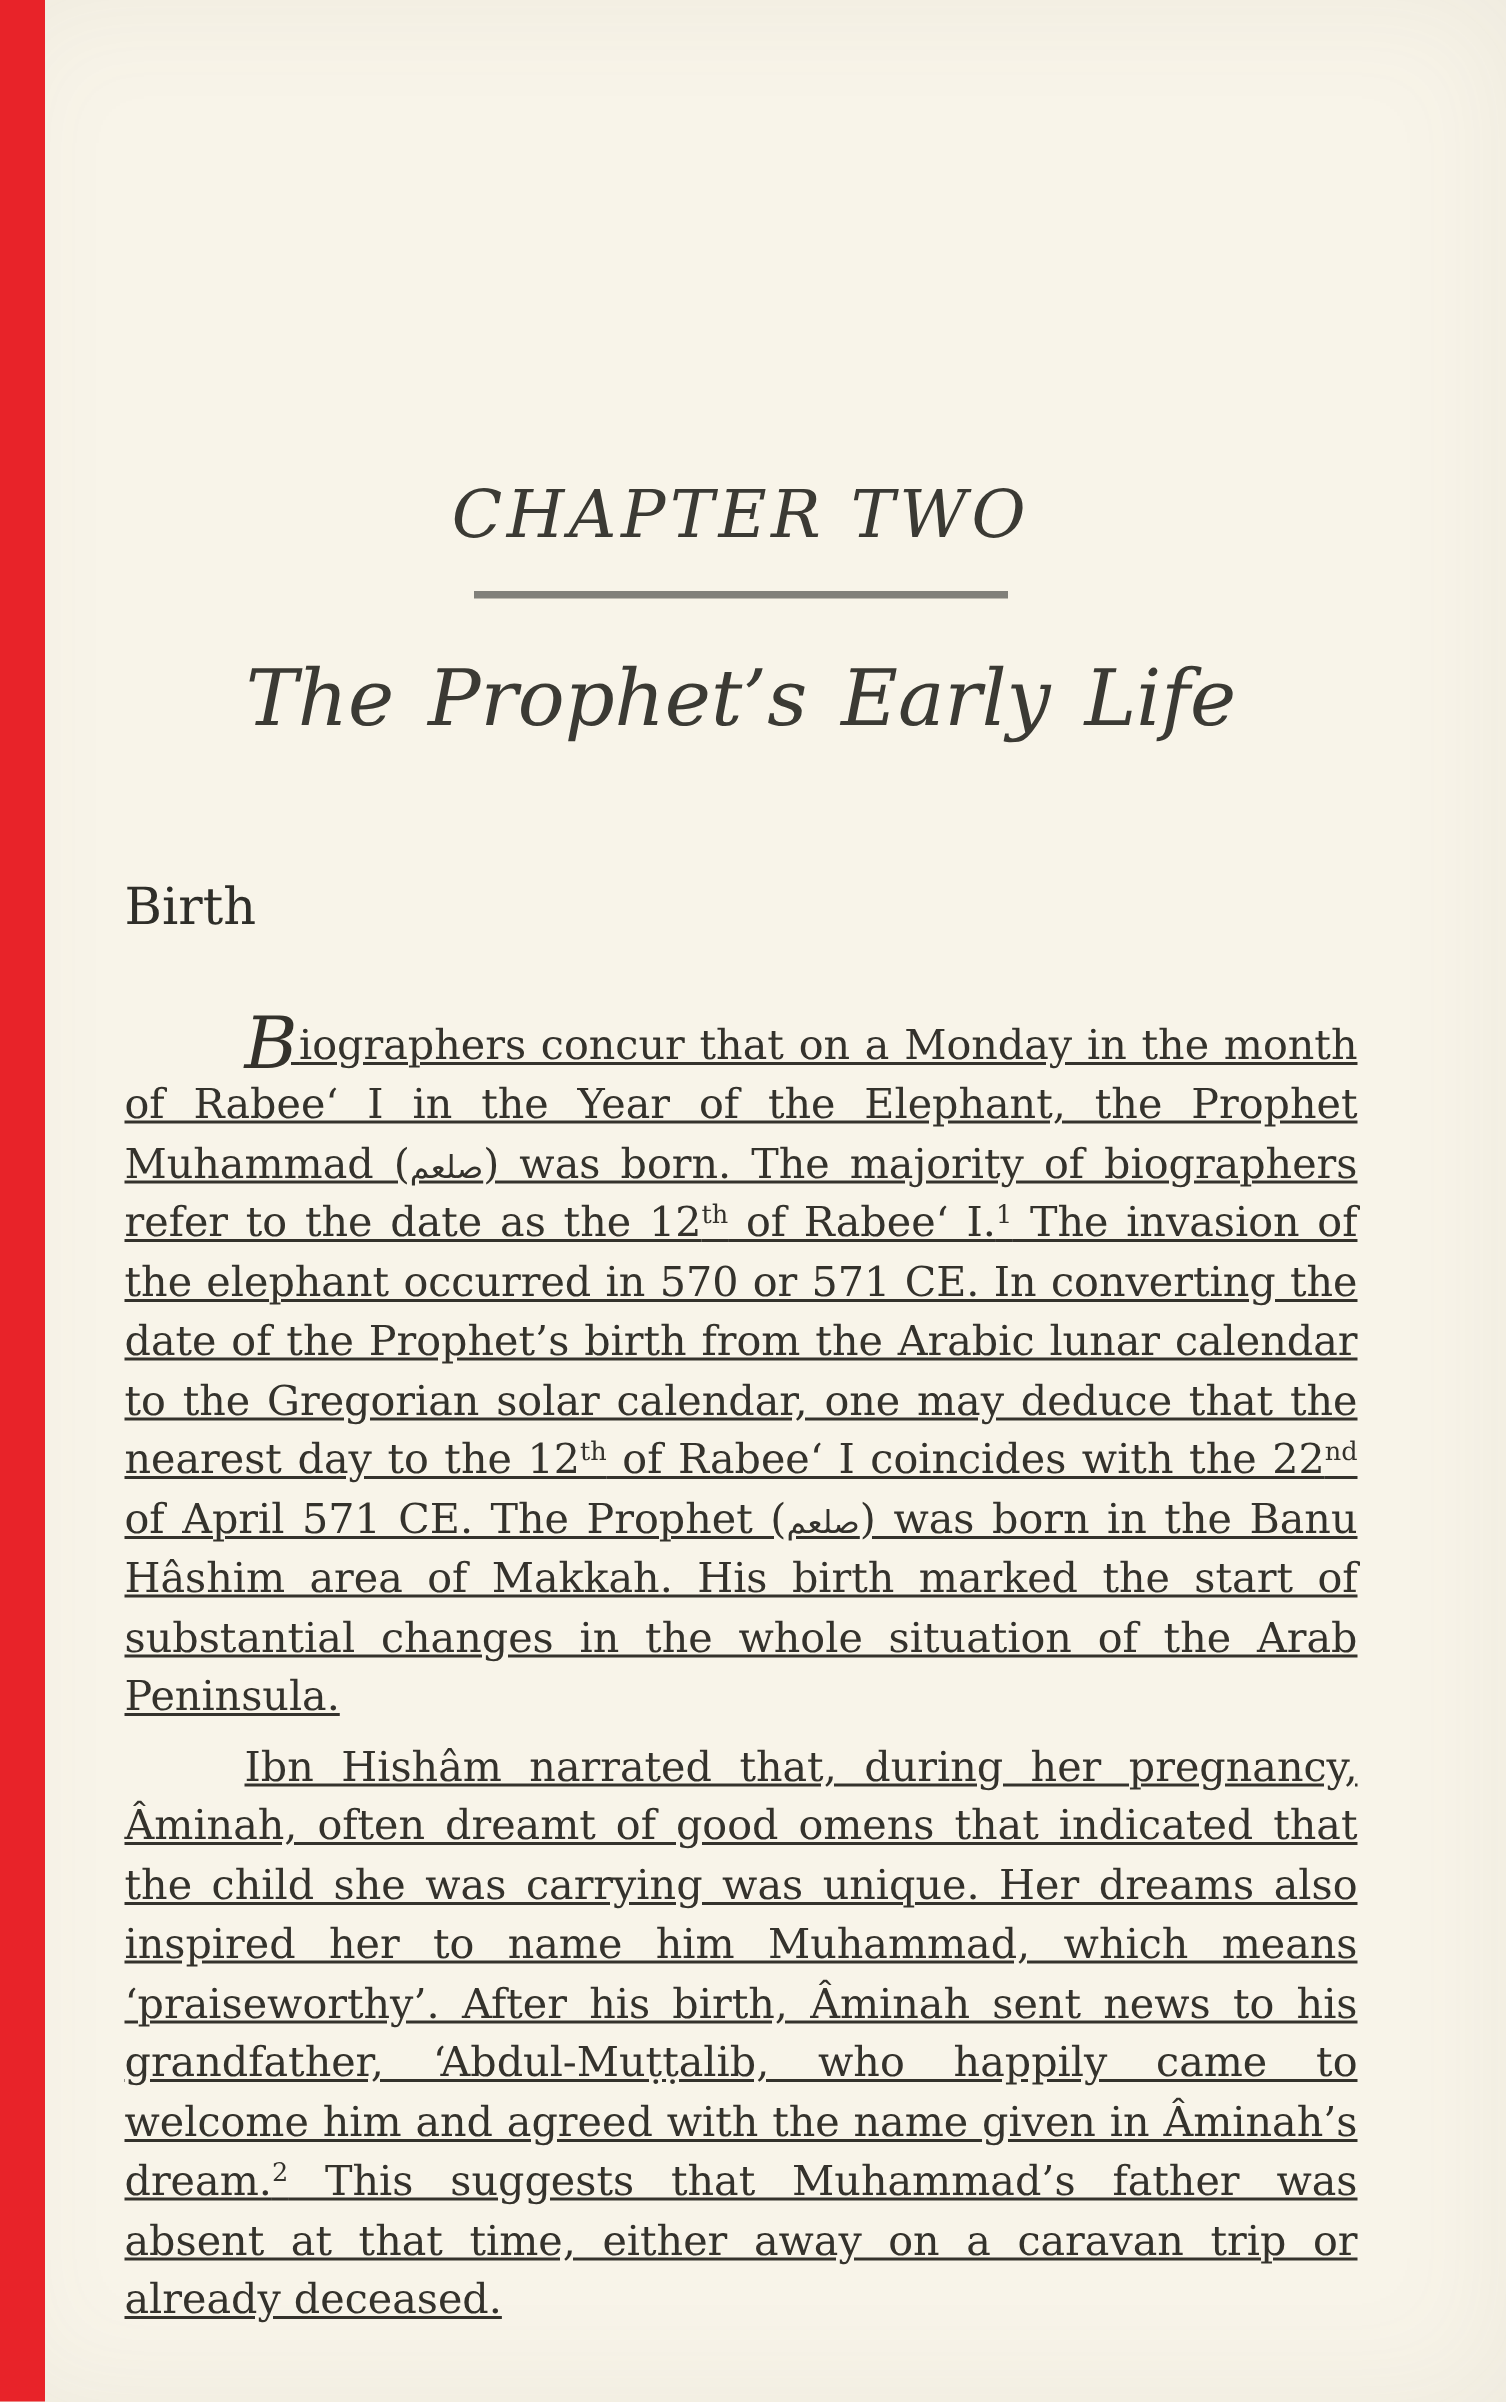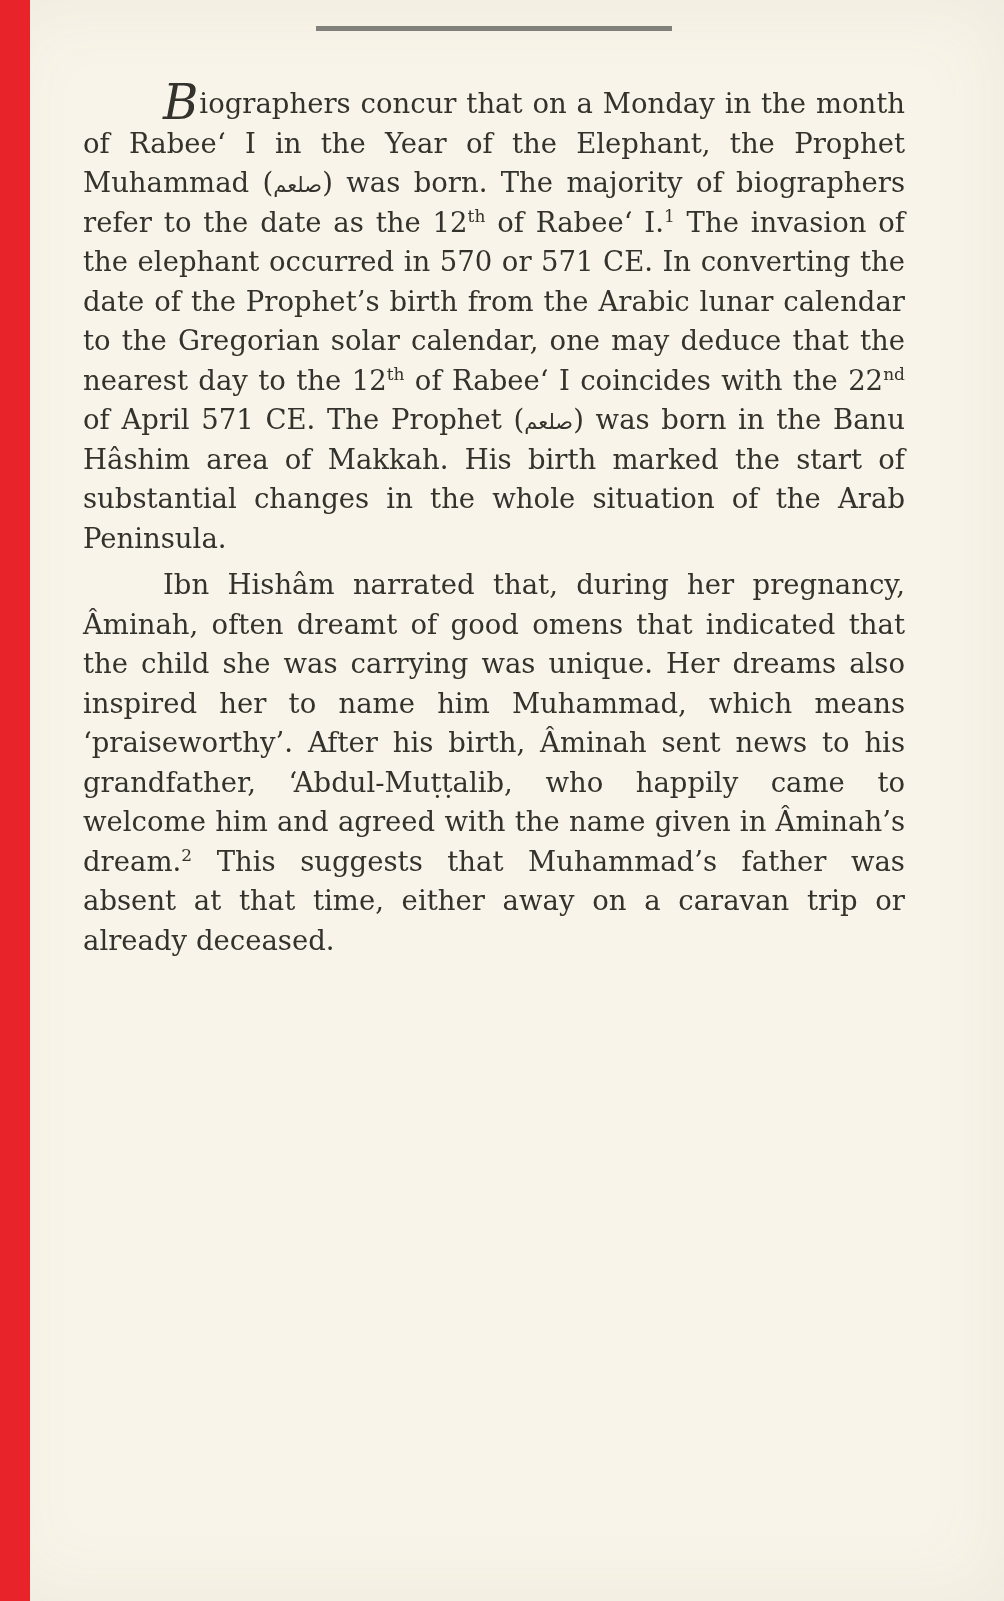--- a/index.html
+++ b/index.html
@@ -61,20 +61,21 @@
     font-size:34px;
     line-height:1.1;
     color:#2f2e29;
   }
   .body-para{
     margin:0;
     font-size:27.5px;
     line-height:39.5px;
     text-align:justify;
     color:var(--ink);
+    text-decoration:underline;
   }
   .para-1{margin-top:53px;text-indent:80px;}
   .para-2{margin-top:7px;text-indent:80px;}
   .drop-cap{
     font-size:175%;
     font-style:italic;
     line-height:0;
     vertical-align:-6px;
     letter-spacing:1px;
   }
@@ -90,22 +91,25 @@
     line-height:0;
   }
 </style>
 </head>
 <body>
 
 <div class="page">
   <div class="edge-strip"></div>
 
   <div class="content">
+    <div class="chapter">CHAPTER TWO</div>
 
     <div class="rule"></div>
 
+    <h1 class="title">The Prophet’s Early Life</h1>
 
+    <h2 class="section">Birth</h2>
 
     <p class="body-para para-1"><span class="drop-cap">B</span>iographers concur that on a Monday in the month of Rabee‘ I in the Year of the Elephant, the Prophet Muhammad (<span class="pbuh">صلعم</span>) was born. The majority of biographers refer to the date as the 12<span class="sup">th</span> of Rabee‘ I.<span class="sup">1</span> The invasion of the elephant occurred in 570 or 571 CE. In converting the date of the Prophet’s birth from the Arabic lunar calendar to the Gregorian solar calendar, one may deduce that the nearest day to the 12<span class="sup">th</span> of Rabee‘ I coincides with the 22<span class="sup">nd</span> of April 571 CE. The Prophet (<span class="pbuh">صلعم</span>) was born in the Banu Hâshim area of Makkah. His birth marked the start of substantial changes in the whole situation of the Arab Peninsula.</p>
 
     <p class="body-para para-2">Ibn Hishâm narrated that, during her pregnancy, Âminah, often dreamt of good omens that indicated that the child she was carrying was unique. Her dreams also inspired her to name him Muhammad, which means ‘praiseworthy’. After his birth, Âminah sent news to his grandfather, ‘Abdul-Muṭṭalib, who happily came to welcome him and agreed with the name given in Âminah’s dream.<span class="sup">2</span> This suggests that Muhammad’s father was absent at that time, either away on a caravan trip or already deceased.</p>
   </div>
 </div>
 
 </body></html>

